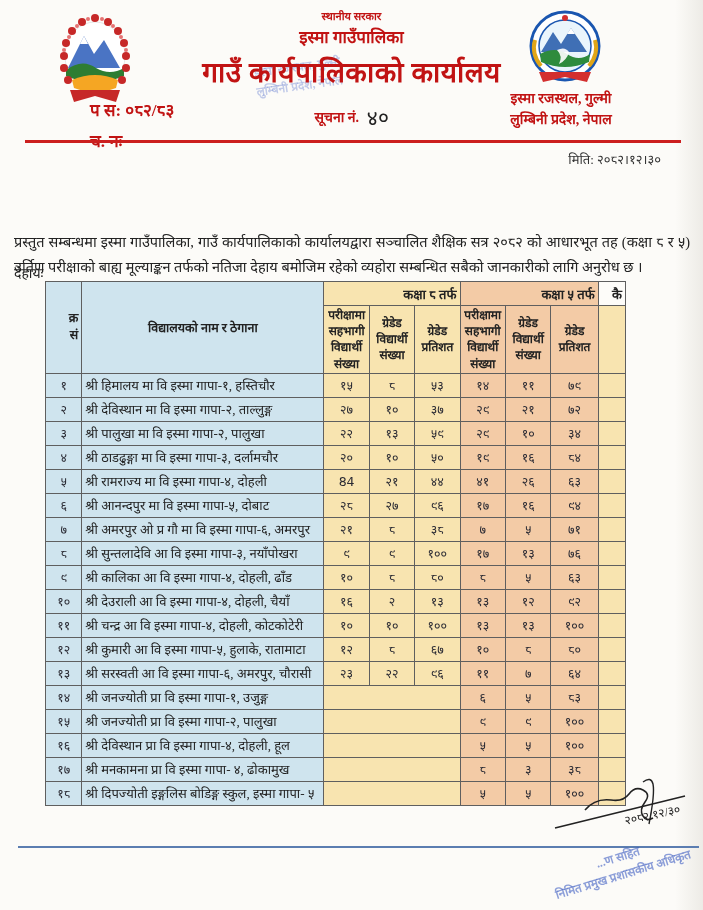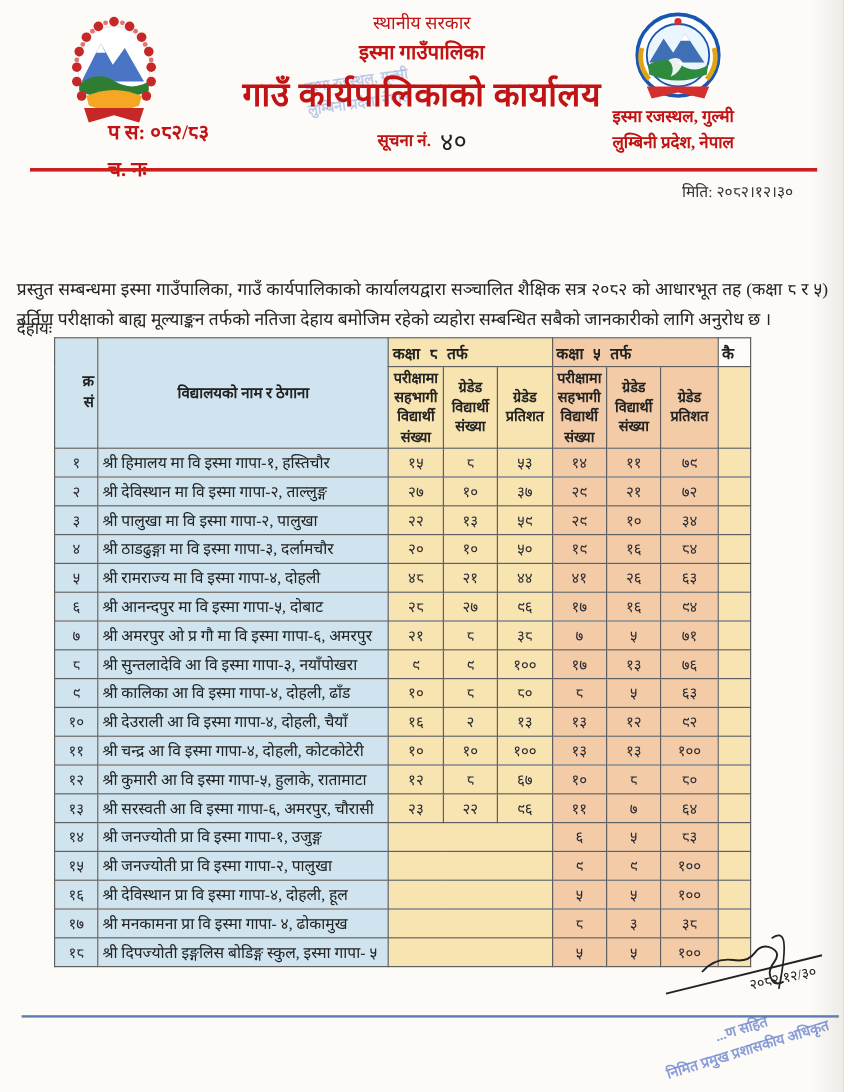--- a/index.html
+++ b/index.html
@@ -4,21 +4,21 @@
 <style>
   html,body{margin:0;padding:0;background:#d8d6d2;}
   .page{
     position:relative;width:703px;height:910px;margin:0 auto;
     background:linear-gradient(to right,#fcfbf8 0 96%,#edebe6);
     font-family:"Liberation Serif","DejaVu Serif",serif;
     color:#222;overflow:hidden;
   }
   
   .hdr-center{position:absolute;left:0;top:8px;width:100%;text-align:center;}
-  .t-local{font-size:15px;font-weight:normal;color:#c11313;}
+  .t-local{font-size:11px;font-weight:bold;color:#c11313;}
   .t-muni{font-size:17px;font-weight:bold;color:#c11313;margin-top:2px;}
   .t-office{font-size:28px;font-weight:bold;color:#c11313;margin-top:4px;letter-spacing:.5px;}
   .notice-line{position:absolute;left:0;top:103px;width:100%;text-align:center;font-size:14px;font-weight:bold;color:#c11313;}
   .notice-num{font-family:"DejaVu Sans",sans-serif;font-size:21px;color:#222;font-weight:normal;vertical-align:-3px;display:inline-block;transform:rotate(-4deg);margin-left:4px;}
   .refs{position:absolute;left:54px;top:96px;font-size:17px;font-weight:bold;color:#c11313;line-height:1.8;margin-left:36px;}
   .addr{position:absolute;right:42px;top:88px;width:200px;text-align:center;font-size:14px;font-weight:bold;color:#c11313;line-height:1.5;}
   .emblem-left{position:absolute;left:52px;top:10px;}
   .emblem-right{position:absolute;right:100px;top:10px;}
   .watermark{position:absolute;left:255px;top:58px;transform:rotate(-8deg);color:rgba(70,100,200,.33);
     font-size:12px;font-weight:bold;text-align:center;line-height:1.6;pointer-events:none;}
@@ -30,21 +30,21 @@
   .dehaya{position:absolute;left:14px;top:263px;font-size:14px;}
   
   .tbl-wrap{position:absolute;left:45px;top:281px;width:581px;}
   table.res{border-collapse:collapse;table-layout:fixed;width:581px;font-size:12.5px;}
   table.res th,table.res td{border:1px solid #5f5f5f;padding:1px 3px;overflow:hidden;}
   th{font-weight:bold;}
   .bg-blue{background:#cfe4ee;}
   .bg-cream{background:#f8e4b0;}
   .bg-salmon{background:#f3cba6;}
   .bg-white{background:#fdfcf9;}
-  .grp{text-align:left;font-size:13px;height:21px;font-family:Liberation Mono, monospace;}
+  .grp{text-align:right;font-size:13px;height:21px;}
   .sub{text-align:center;font-size:12px;line-height:1.35;vertical-align:middle;}
   .sn-h{text-align:right;line-height:1.4;}
   td.sn{width:36px;text-align:center;height:21px;}
   td.name{text-align:left;font-size:13px;padding-left:6px;}
   td.val{text-align:center;font-family:"DejaVu Sans",sans-serif;font-size:12.5px;color:#2a2a33;}
   
   .sig{position:absolute;right:6px;top:762px;width:150px;height:80px;}
   .sig-date{position:absolute;right:22px;top:806px;font-size:12px;transform:rotate(-12deg);color:#222;}
   .blue-rule{position:absolute;left:18px;right:4px;top:846px;height:2px;background:#5b7db1;}
   .motto{position:absolute;left:0;top:852px;width:100%;text-align:center;font-size:13.5px;font-weight:bold;color:#b41d1d;}
@@ -217,21 +217,21 @@
             <td class="val bg-cream">१०</td>
             <td class="val bg-cream">५०</td>
             <td class="val bg-salmon">१९</td>
             <td class="val bg-salmon">१६</td>
             <td class="val bg-salmon">८४</td>
             <td class="val bg-cream"></td>
           </tr>
           <tr>
             <td class="sn bg-blue val">५</td>
             <td class="name bg-blue">श्री रामराज्य मा वि इस्मा गापा-४, दोहली</td>
-            <td class="val bg-cream">४८</td>
+            <td class="val bg-cream">84</td>
             <td class="val bg-cream">२१</td>
             <td class="val bg-cream">४४</td>
             <td class="val bg-salmon">४१</td>
             <td class="val bg-salmon">२६</td>
             <td class="val bg-salmon">६३</td>
             <td class="val bg-cream"></td>
           </tr>
           <tr>
             <td class="sn bg-blue val">६</td>
             <td class="name bg-blue">श्री आनन्दपुर मा वि इस्मा गापा-५, दोबाट</td>

